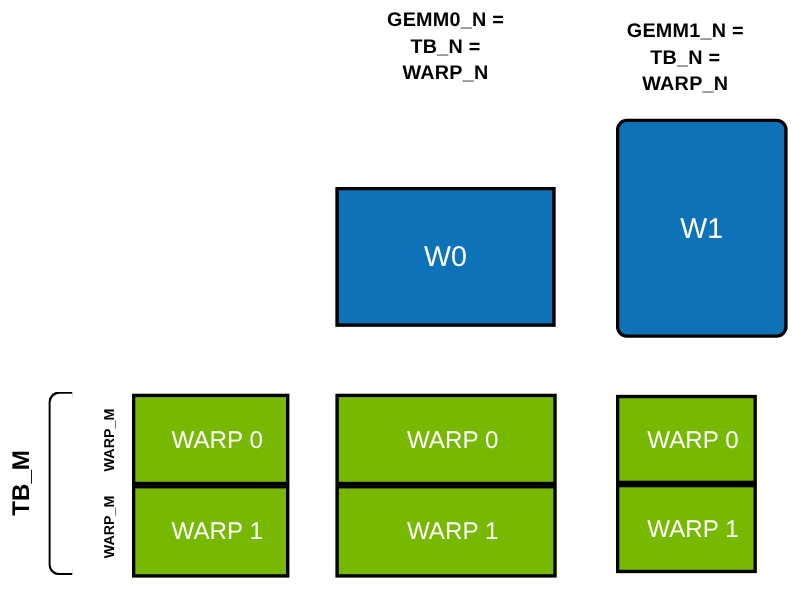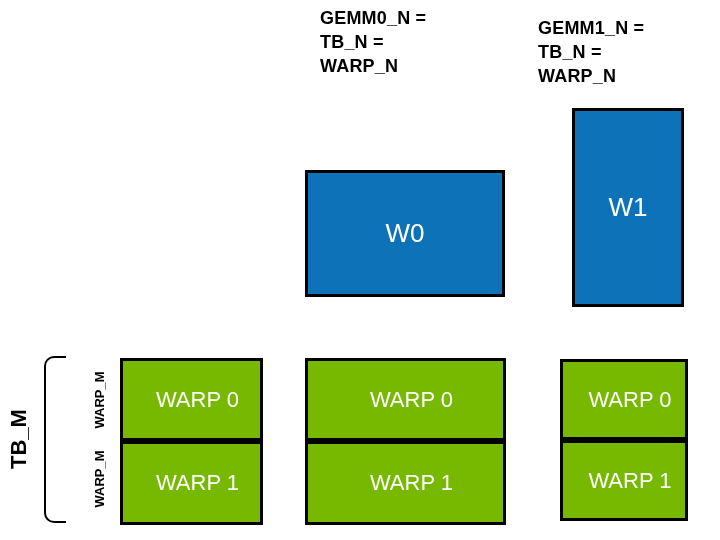--- a/index.html
+++ b/index.html
@@ -16,21 +16,21 @@
     position: relative;
     width: 720px;
     height: 540px;
     background: #ffffff;
     overflow: hidden;
   }
   .col-header {
     position: absolute;
     top: 6px;
     width: 170px;
-    text-align: left;
+    text-align: center;
     font-size: 18px;
     font-weight: bold;
     line-height: 24px;
     color: var(--label-black);
     white-space: pre-line;
     letter-spacing: 0.2px;
   }
   .header-gemm0 { left: 320px; }
   .header-gemm1 { left: 538px; margin-top: 10px; }
   .blue-tile {
@@ -40,21 +40,21 @@
     display: flex;
     align-items: center;
     justify-content: center;
   }
   .blue-tile .tile-label {
     color: var(--label-white);
     font-size: 26px;
     font-weight: normal;
   }
   .tile-w0 { left: 305px; top: 170px; width: 200px; height: 127px; }
-  .tile-w1 { left: 572px; top: 108px; width: 112px; height: 199px; }
+  .tile-w1 { left: 560px; top: 108px; width: 156px; height: 199px; border-radius: 10px; }
   .warp-col { position: absolute; }
   .warp-col-0 { left: 120px; top: 358px; width: 143px; }
   .warp-col-1 { left: 305px; top: 358px; width: 201px; }
   .warp-col-2 { left: 560px; top: 359px; width: 128px; }
   .warp-cell {
     background: var(--nvidia-green);
     border: 3px solid var(--line-black);
     display: flex;
     align-items: center;
     justify-content: center;

